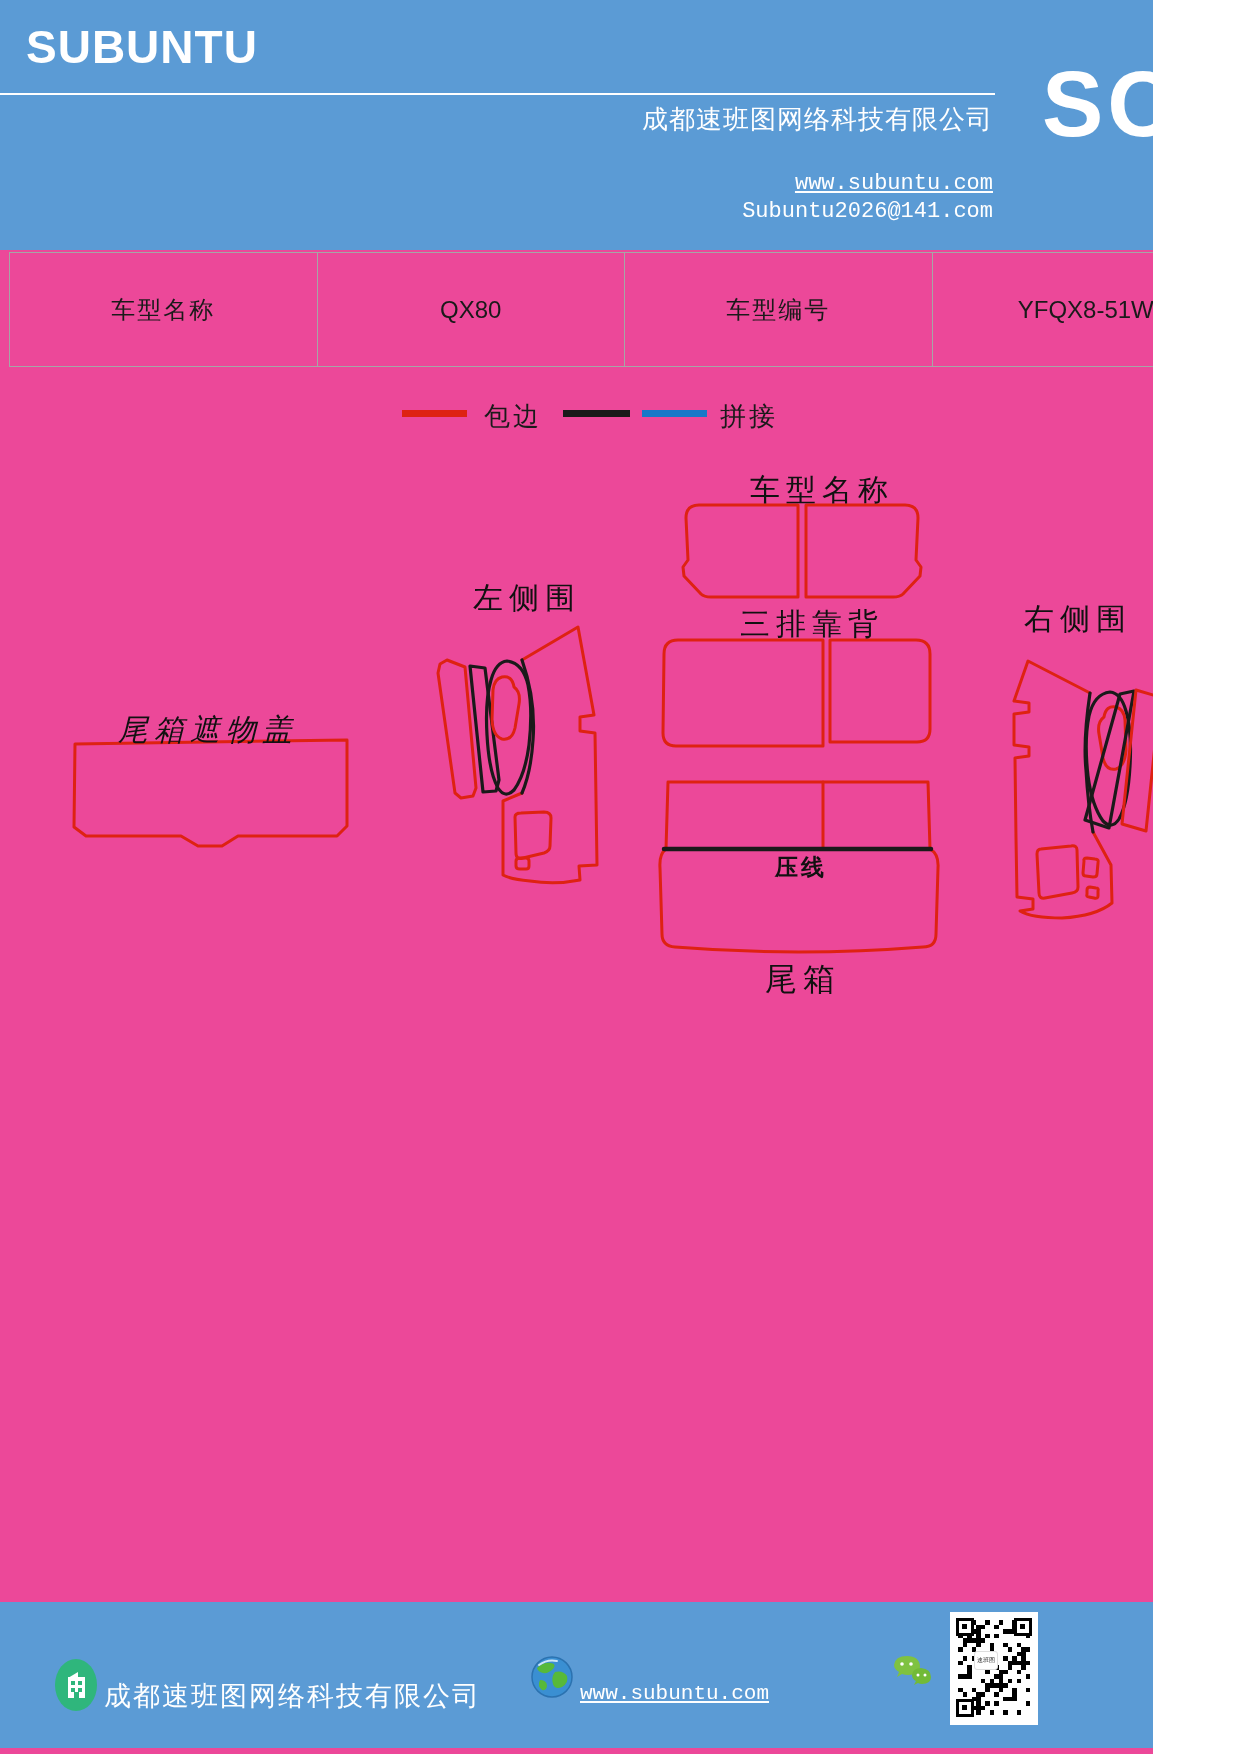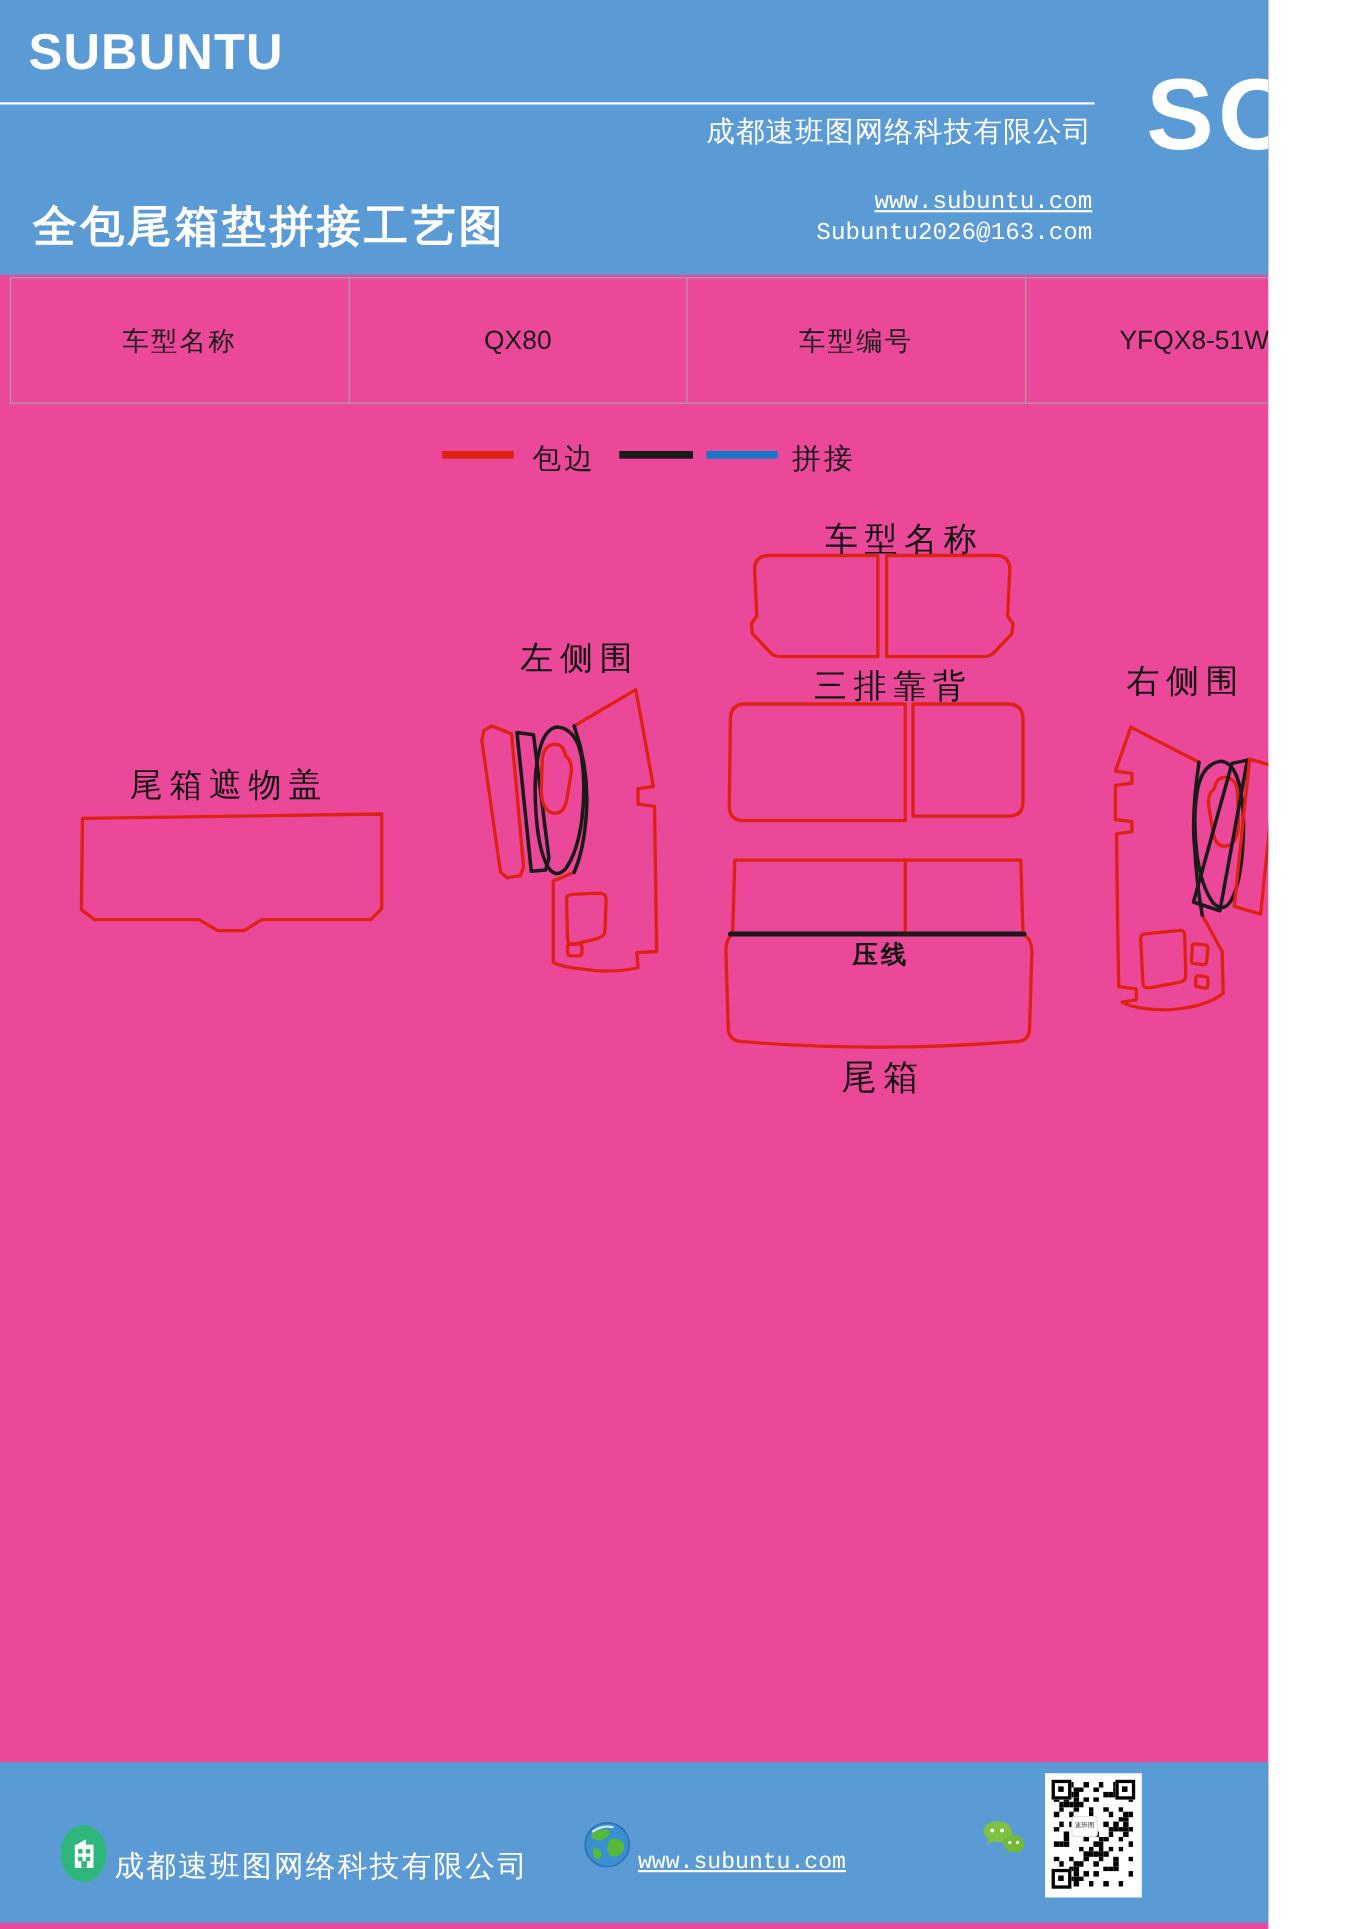--- a/index.html
+++ b/index.html
@@ -32,21 +32,21 @@
   .leg-label { top:399px; font-size:26px; color:#1a1a1a; letter-spacing:3px; font-family:"Liberation Serif",serif; }
   .leg-label.l1 { left:484px; } .leg-label.l2 { left:720px; }
 
   
   #parts-svg { left:0; top:0; width:1241px; height:1754px; pointer-events:none; }
   .st-red { fill:none; stroke:var(--outline_red); stroke-width:3; stroke-linejoin:round; stroke-linecap:round; }
   .st-blk { fill:none; stroke:var(--stitch_black); stroke-width:3.2; stroke-linejoin:round; stroke-linecap:round; }
   .st-press { fill:none; stroke:var(--stitch_black); stroke-width:4.5; stroke-linecap:round; }
   .part-label { color:#111; font-family:"Liberation Serif",serif; white-space:nowrap; transform:translateX(-50%); }
   .pl-30 { font-size:30px; letter-spacing:6px; }
-  .lab-cover { left:208px; top:694px; }
+  .lab-cover { left:208px; top:710px;font-style:italic; }
   .lab-left  { left:527px; top:578px; }
   .lab-row2  { left:822px; top:470px; }
   .lab-row3  { left:812px; top:604px; }
   .lab-right { left:1078px; top:599px; }
   .lab-press { left:801px; top:852px; font-size:23px; letter-spacing:3px;font-weight:bold; }
   .lab-trunk { left:803px; top:958px; font-size:32px; letter-spacing:6px; }
 
   
   #ftr { left:0; top:1602px; width:1241px; height:146px; background:var(--brand_blue); }
   .ftr-company { left:104px; top:1678px; color:#fff; font-size:27px; letter-spacing:2px; font-family:"Liberation Serif",serif; }
@@ -65,24 +65,23 @@
              font-size:6px; line-height:17px; text-align:center; color:#333; overflow:hidden; }
 </style>
 </head>
 <body>
 
 <div id="page">
 
   <div id="hdr" class="abs">
     <div class="abs logo">SUBUNTU</div>
     <div class="abs hdr-line"></div>
-    <div class="abs doc-title">全包尾箱垫拼接工艺图</div>
     <div class="abs company-top">成都速班图网络科技有限公司</div>
     <div class="abs web-top">www.subuntu.com</div>
-    <div class="abs mail-top">Subuntu2026@163.com</div>
+    <div class="abs mail-top">Subuntu2026@141.com</div>
     <div class="abs sop">SOP</div>
   </div>
 
   <table id="info-table" class="abs">
     <tbody>
         <tr>
       <td class="lab">车型名称</td>
       <td class="val">QX80</td>
       <td class="lab">车型编号</td>
       <td class="val">YFQX8-51W</td>

